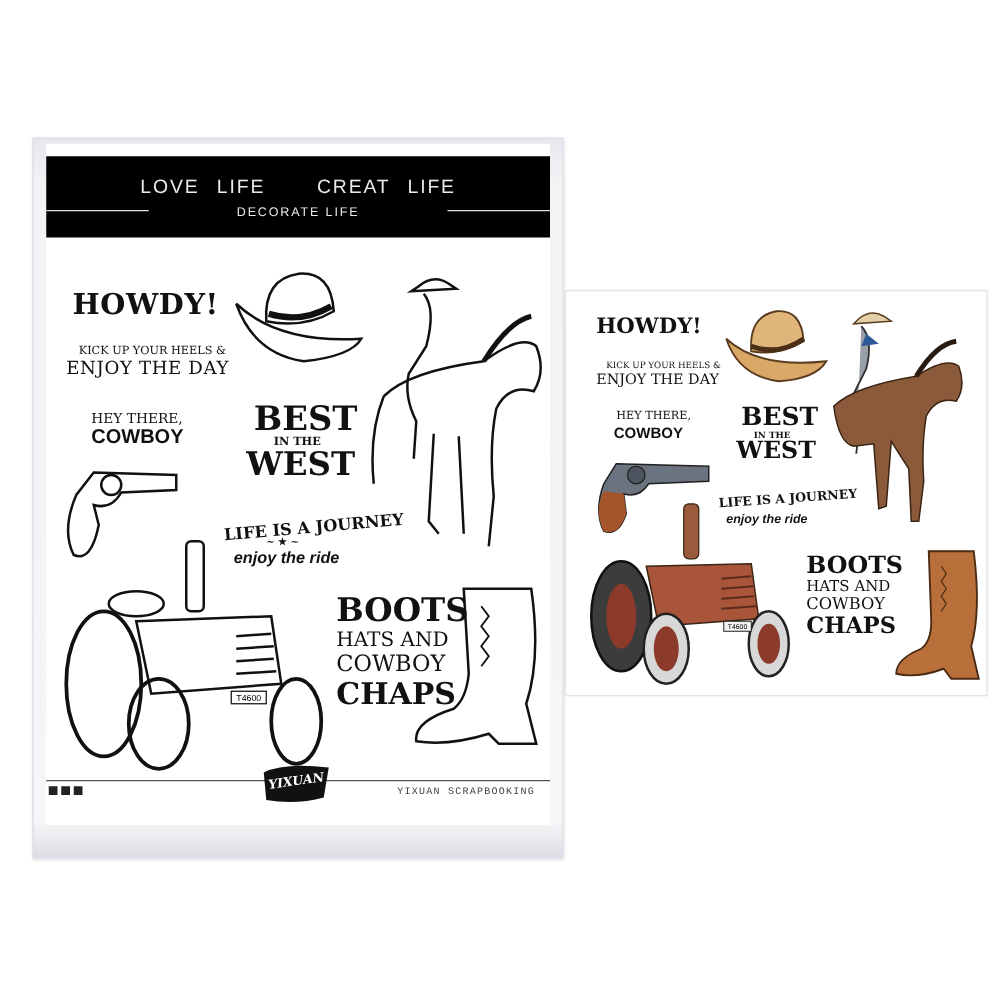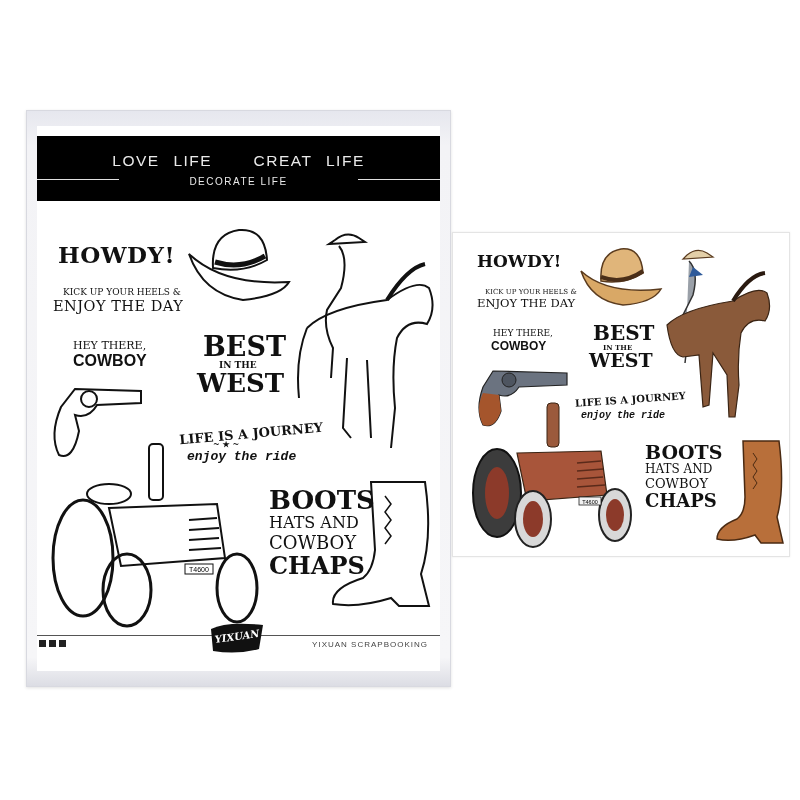--- a/index.html
+++ b/index.html
@@ -1,32 +1,32 @@
 <!DOCTYPE html>
 <html><head>
 <meta charset="utf-8">
 <style>
   html,body{margin:0;padding:0;background:#ffffff;}
   body{width:800px;height:800px;position:relative;overflow:hidden;font-family:"Liberation Sans",sans-serif;}
   .pkg{position:absolute;left:26px;top:110px;width:423px;height:575px;background:linear-gradient(180deg,#e6e7ee 0%,#f3f3f6 6%,#f6f6f8 95%,#dcdde4 100%);border:1px solid #d8d9e0;box-shadow:0 1px 3px rgba(0,0,0,0.12);}
-  .sheet{position:absolute;left:10px;top:15px;width:403px;height:545px;background:#ffffff;}
+  .sheet{position:absolute;left:10px;top:4px;width:403px;height:545px;background:#ffffff;}
   .banner{position:absolute;left:0;top:10px;width:403px;height:65px;background:#000;color:#eaeaea;text-align:center;}
   .banner .l1{position:absolute;top:16px;left:0;width:100%;font-size:15.5px;letter-spacing:1.5px;word-spacing:8px;}
   .banner .l2{position:absolute;top:40px;left:0;width:100%;font-size:10px;letter-spacing:1.5px;}
   .banner .rule{position:absolute;top:43px;height:1px;background:#e0e0e0;}
   .t{position:absolute;color:#111;font-family:"DejaVu Serif",serif;font-weight:bold;line-height:1;white-space:nowrap;}
   .footer-line{position:absolute;left:0;top:509px;width:403px;height:1px;background:#555;}
   .squares{position:absolute;left:2px;top:514px;display:flex;gap:3px;}
   .squares span{width:7px;height:7px;background:#222;display:block;}
-  .brand{position:absolute;right:12px;top:514px;font-size:8px;letter-spacing:1px;color:#444;font-family:Liberation Sans, sans-serif;}
+  .brand{position:absolute;right:12px;top:514px;font-size:8px;letter-spacing:1px;color:#444;font-family:Liberation Mono, monospace;}
   .logo{position:absolute;left:170px;top:495px;width:60px;height:34px;}
   .logo-text{position:absolute;left:175px;top:505px;width:50px;text-align:center;color:#fff;font-family:"DejaVu Serif",serif;font-style:italic;font-weight:bold;font-size:10px;transform:rotate(-8deg);}
   .art{position:absolute;}
   .card{position:absolute;left:452px;top:232px;width:336px;height:323px;background:#fff;border:1px solid #e4e4e4;box-shadow:0 0 2px rgba(0,0,0,0.08);}
-  .script{font-family:Liberation Mono, monospace;font-style:italic;font-weight:bold;}
+  .script{font-family:Liberation Sans, sans-serif;font-style:italic;font-weight:bold;}
 </style>
 </head>
 <body>
 
 <div class="pkg">
   <div class="sheet">
 
     <div class="banner">
       <div class="rule" style="left:0;width:82px;"></div>
       <div class="rule" style="right:0;width:82px;"></div>

